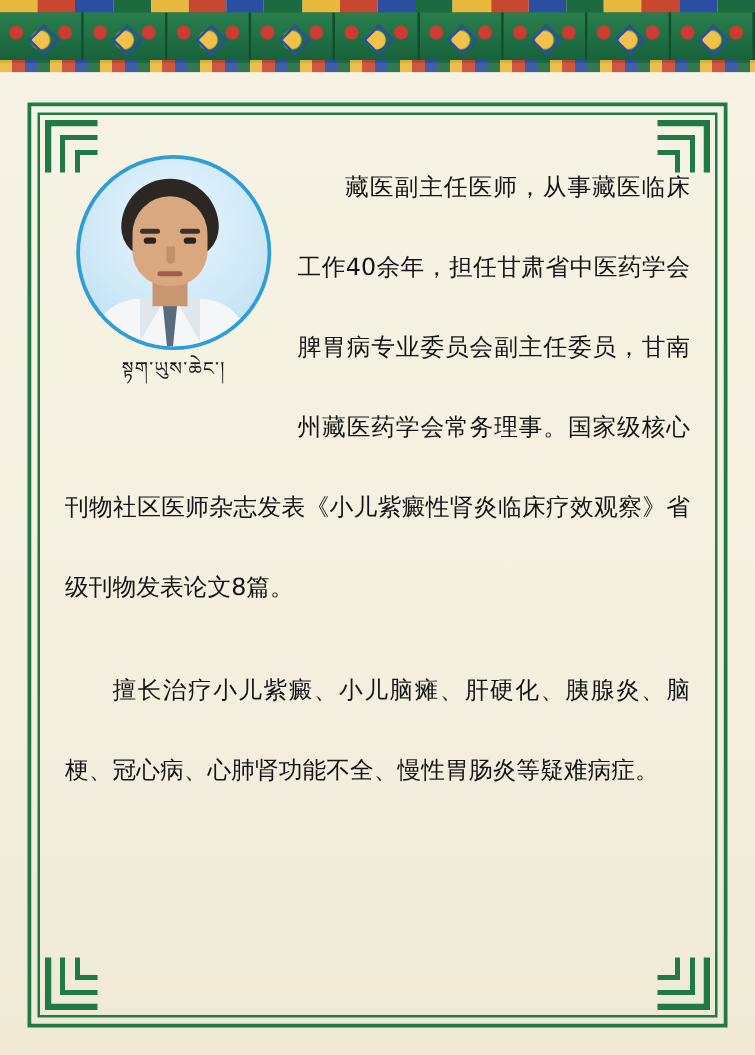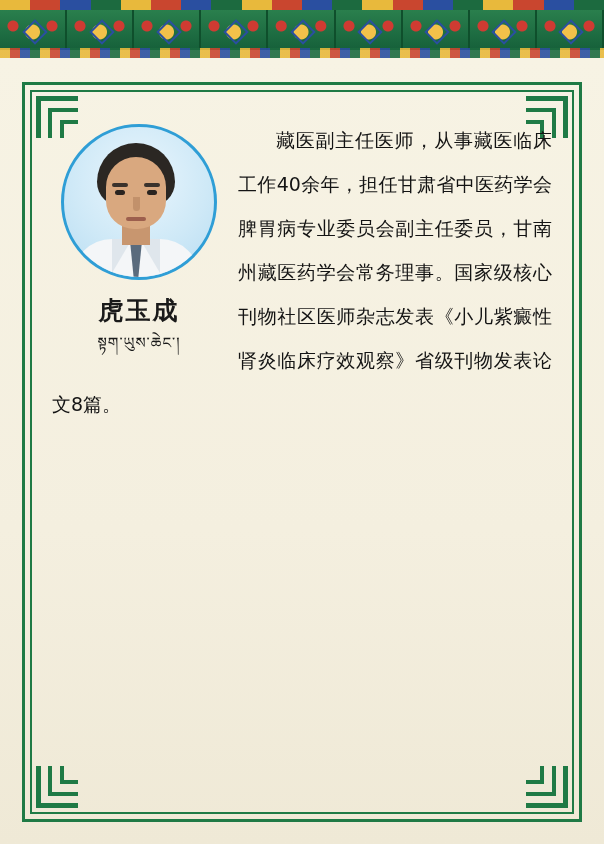--- a/index.html
+++ b/index.html
@@ -264,21 +264,21 @@
     font-family: Liberation Serif, serif;
   }
 
   .bio {
     position: absolute;
     left: 0;
     top: 8px;
     right: 0;
     font-family: "DejaVu Sans", "Liberation Sans", sans-serif;
     font-size: 19px;
-    line-height: 44px;
+    line-height: 64px;
     color: #141414;
     text-align: justify;
     text-justify: inter-character;
   }
   .bio p {
     margin: 0;
   }
   .bio p.para-1 {
     text-indent: 2em;
   }
@@ -385,24 +385,24 @@
           <div class="neck"></div>
           <div class="hair"></div>
           <div class="face"></div>
           <div class="brow-l"></div>
           <div class="brow-r"></div>
           <div class="eye-l"></div>
           <div class="eye-r"></div>
           <div class="nose"></div>
           <div class="mouth"></div>
         </div>
-        <div class="doctor-name">虎玉成</div>
         <div class="doctor-name-tib">སྟག་ཡུས་ཆེང་།</div>
       </div>
 
       <div class="bio">
         <div class="float-spacer"></div>
         <p class="para-1">藏医副主任医师，从事藏医临床工作40余年，担任甘肃省中医药学会脾胃病专业委员会副主任委员，甘南州藏医药学会常务理事。国家级核心刊物社区医师杂志发表《小儿紫癜性肾炎临床疗效观察》省级刊物发表论文8篇。</p>
+        <p class="para-2">擅长治疗小儿紫癜、小儿脑瘫、肝硬化、胰腺炎、脑梗、冠心病、心肺肾功能不全、慢性胃肠炎等疑难病症。</p>
       </div>
 
     </div>
   </div>
 </div>
 
 </body></html>

